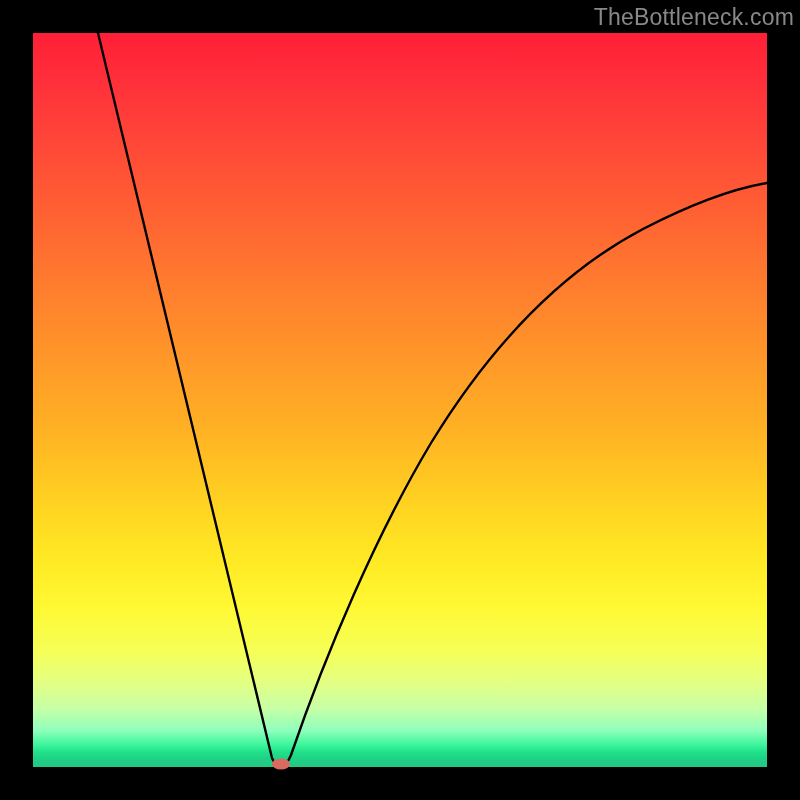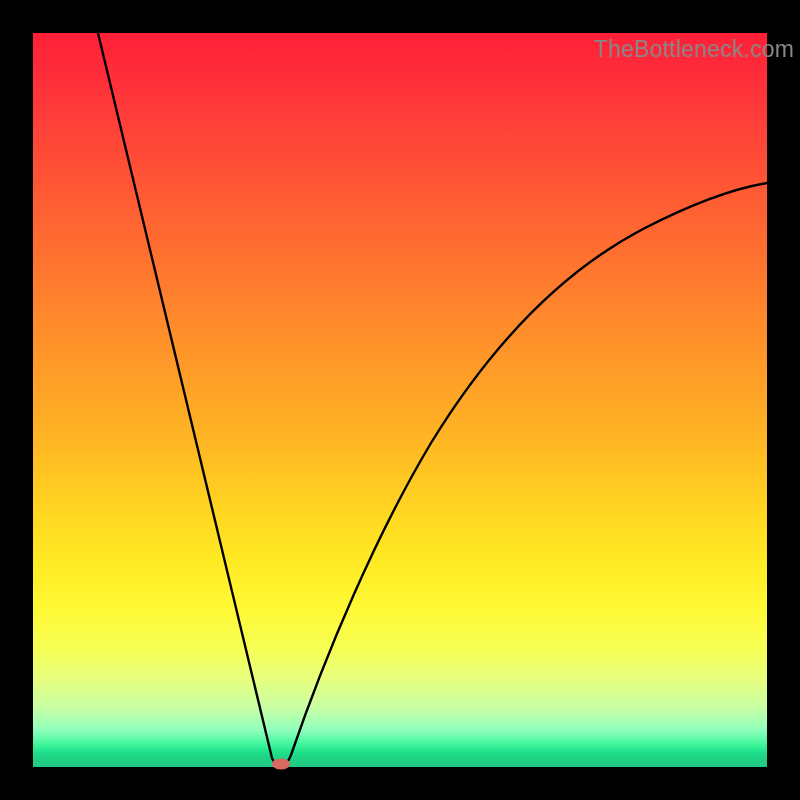--- a/index.html
+++ b/index.html
@@ -56,21 +56,20 @@
     overflow: visible;
   }
   .attribution {
     position: absolute;
     right: 6px;
     top: 4px;
     color: #888888;
     font-size: 23px;
     letter-spacing: 0.2px;
     user-select: none;
-    margin-top: 32px;
   }
 </style>
 </head>
 <body>
 
 <div class="stage">
 
   <div class="plot-area">
     <svg viewBox="0 0 734 734">
       <path d="M 65 0

